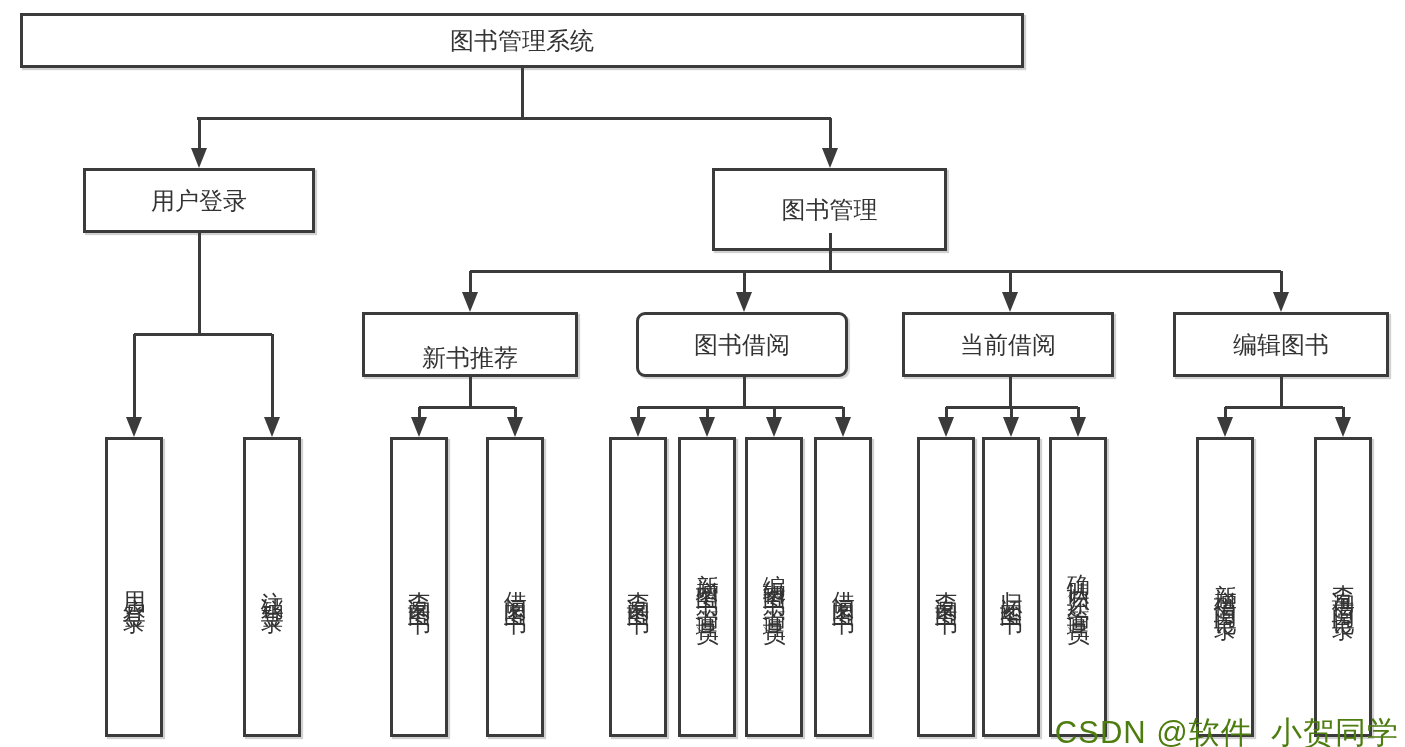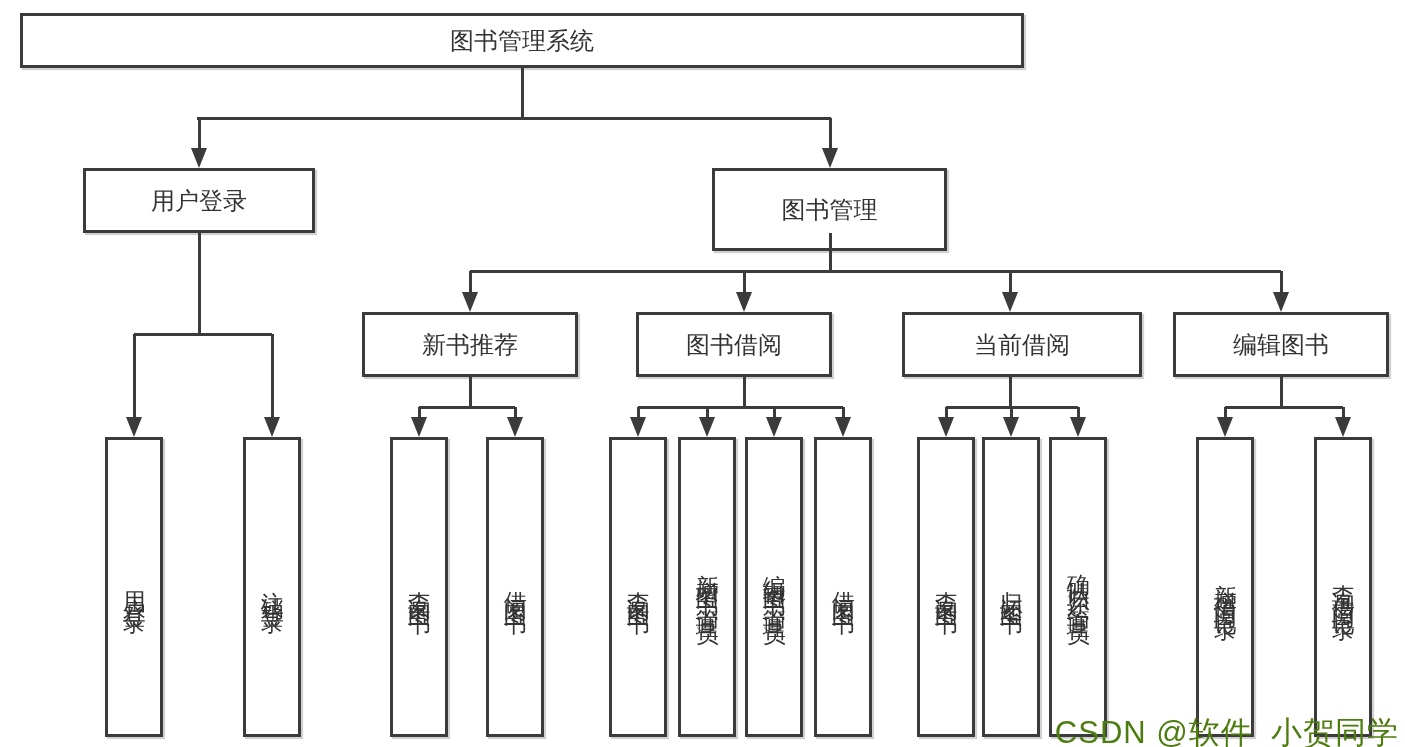--- a/index.html
+++ b/index.html
@@ -77,27 +77,27 @@
   <div class="hline" style="left:470px; top:270px; width:811px;"></div>
   <div class="vline" style="left:468.5px;  top:271px; height:23px;"></div>
   <div class="vline" style="left:742.5px;  top:271px; height:23px;"></div>
   <div class="vline" style="left:1008.5px; top:271px; height:23px;"></div>
   <div class="vline" style="left:1279.5px; top:271px; height:23px;"></div>
   <div class="arrow" style="left:462px;  top:292px;"></div>
   <div class="arrow" style="left:736px;  top:292px;"></div>
   <div class="arrow" style="left:1002px; top:292px;"></div>
   <div class="arrow" style="left:1273px; top:292px;"></div>
 
-  <div class="box" style="left:362px; top:312px; width:216px; height:65px;">
+  <div class="box" style="left:362px; top:312px; width:216px; height:65px;align-items:flex-end;">
     <span class="lbl">新书推荐</span>
   </div>
-  <div class="box" style="left:636px; top:312px; width:196px; height:65px;">
+  <div class="box" style="left:636px; top:312px; width:212px; height:65px;border-radius:9px;">
     <span class="lbl">图书借阅</span>
   </div>
-  <div class="box" style="left:902px; top:312px; width:240px; height:65px;">
+  <div class="box" style="left:902px; top:312px; width:212px; height:65px;">
     <span class="lbl">当前借阅</span>
   </div>
   <div class="box" style="left:1173px; top:312px; width:216px; height:65px;">
     <span class="lbl">编辑图书</span>
   </div>
 
   <div class="vline" style="left:468.5px; top:377px; height:31px;"></div>
   <div class="hline" style="left:419px; top:406px; width:96px;"></div>
   <div class="vline" style="left:417.5px; top:407px; height:12px;"></div>
   <div class="vline" style="left:513.5px; top:407px; height:12px;"></div>

